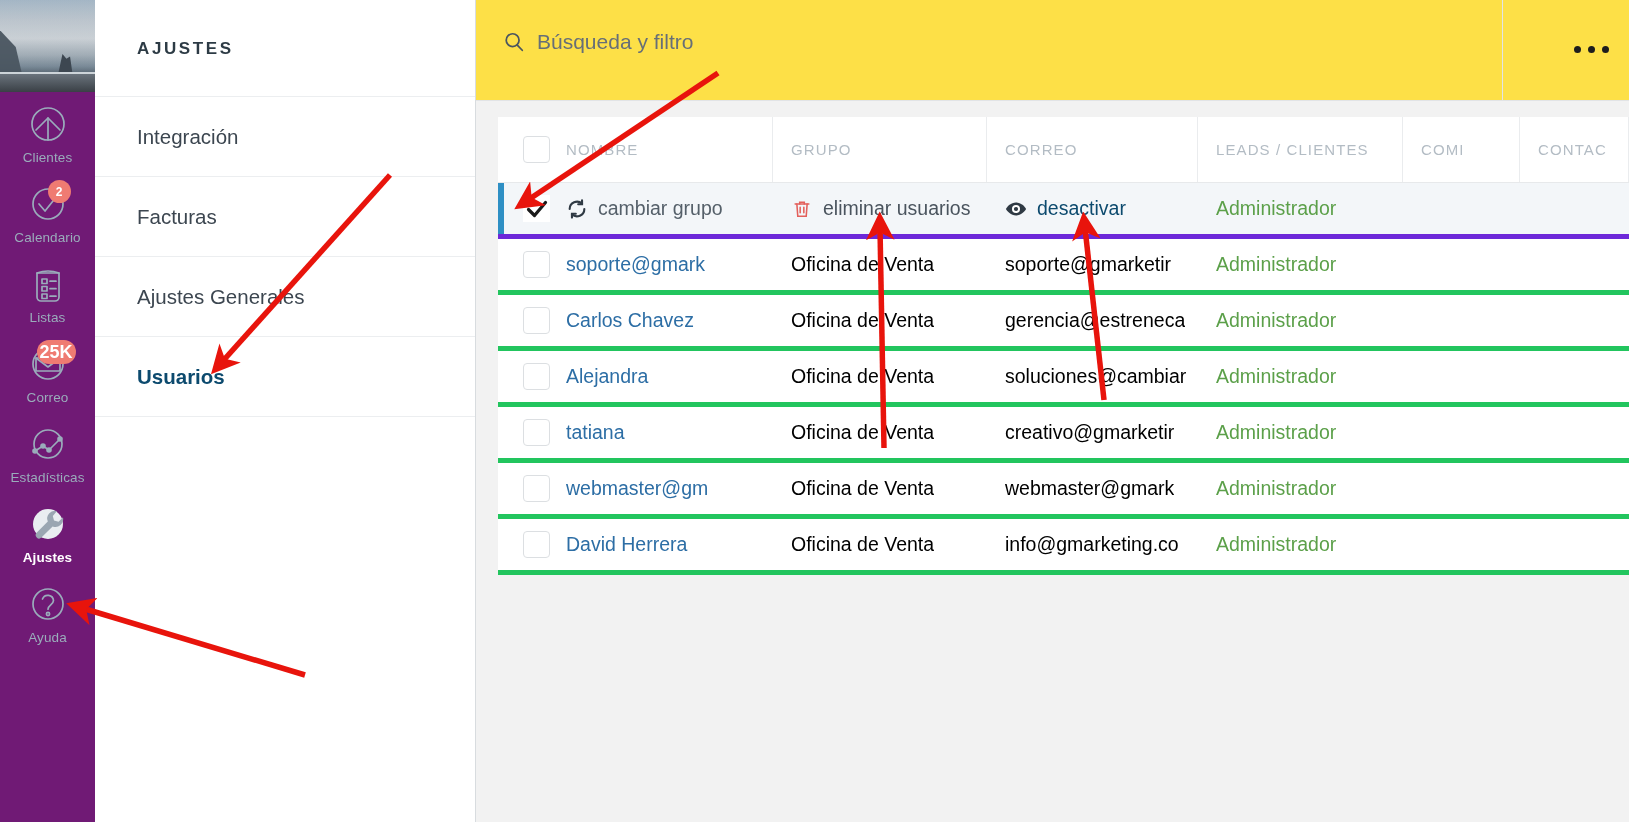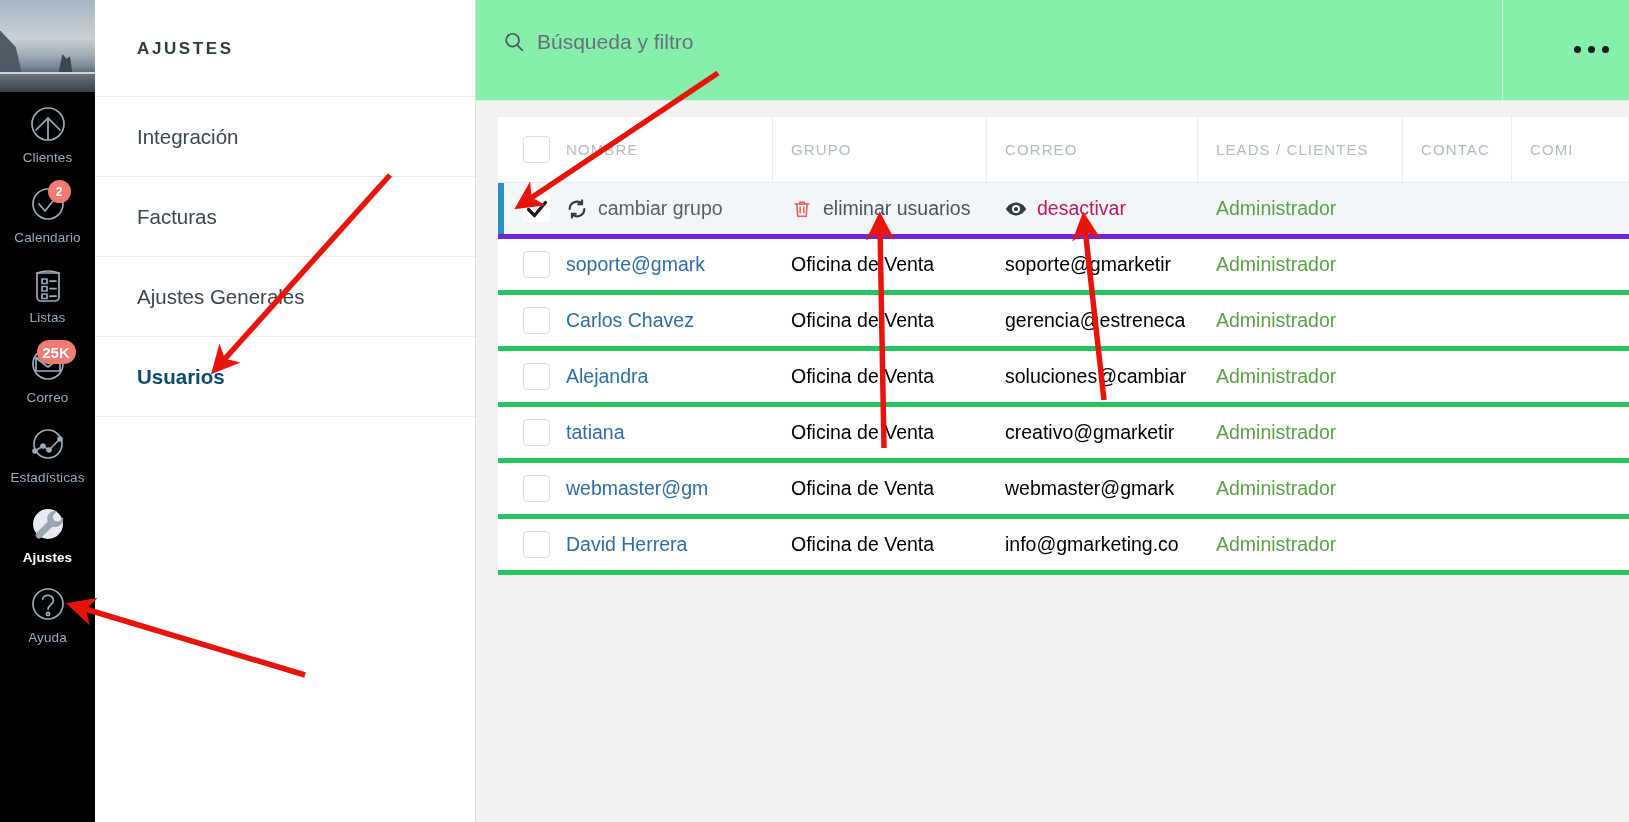--- a/index.html
+++ b/index.html
@@ -8,21 +8,21 @@
     overflow: hidden;
     font-family: "Liberation Sans", sans-serif;
     background: #ffffff;
   }
   #app { position: relative; width: 1629px; height: 822px; }
 
   
   .rail {
     position: absolute; left: 0; top: 0;
     width: 95px; height: 822px;
-    background: #000000;
+    background: #701a75;
     overflow: hidden;
   }
   .rail-photo {
     position: absolute; left: 0; top: 0; width: 95px; height: 92px;
     background:
       linear-gradient(to bottom, rgba(255,255,255,0.05), rgba(30,45,60,0.25) 92%),
       linear-gradient(to bottom, #9fb2c2 0%, #c3ccd4 22%, #dfe4e8 42%,
                       #b9c4cc 60%, #8fa0ad 72%, #5e6b76 82%, #3b434a 95%, #2c3238 100%);
     overflow: hidden;
   }
@@ -56,21 +56,21 @@
     width: 48px; height: 48px; margin: 0 auto 2px; position: relative;
   }
   .rail-ico svg { display:block; width:48px; height:48px; }
   .rail-label { font-size: 13.5px; line-height: 16px; letter-spacing:.1px; }
   .badge {
     position:absolute; border-radius: 999px;
     background:#ef7b72; color:#fff; font-weight:bold;
     display:flex; align-items:center; justify-content:center;
   }
   .badge.sm { right: 1px; top: 0px; width:23px; height:23px; font-size:12px; }
-  .badge.lg { right: -4px; top: 0px; width:39px; height:24px; font-size:15px; }
+  .badge.lg { right: -4px; top: 0px; width:39px; height:24px; font-size:18px; }
 
   
   .settings-panel {
     position: absolute; left: 95px; top: 0;
     width: 381px; height: 822px;
     background: #ffffff;
     border-right: 1px solid #d8dcdf;
   }
   .settings-title {
     height: 97px; line-height: 97px;
@@ -92,21 +92,21 @@
   .menu-item.selected { color: #0c4a6e; font-weight: bold; }
 
   
   .main {
     position: absolute; left: 476px; top: 0;
     width: 1153px; height: 822px;
     background: #f2f2f2;
   }
   .topbar {
     position: absolute; left:0; top:0; width: 1153px; height: 101px;
-    background: #86efac;
+    background: #fde047;
     border-bottom: 1px solid #e2e4e6;
   }
   .search-wrap {
     position:absolute; left: 27px; top: 30px;
     display:flex; align-items:center; gap: 12px;
     cursor:text;
   }
   .search-ico { width: 22px; height: 22px; color:#4a5560; }
   .search-ico svg { display:block; }
   .search-text { font-size: 21px; color: #676f77; }
@@ -172,21 +172,21 @@
     background:#fff; display:flex; align-items:center; justify-content:center;
     cursor:pointer;
   }
   .check-mark svg { display:block; }
   .act {
     display:flex; align-items:center; gap:10px;
     font-size:19.5px; cursor:pointer;
   }
   .act.grey { color:#55606a; }
   .act.red  { color:#4a545e; }
-  .act.eye  { color:#be185d; }
+  .act.eye  { color:#0c4a6e; }
   .act-ico { width:22px; height:22px; display:block; flex:none; }
 
   
   .arrows { position:absolute; left:0; top:0; width:1629px; height:822px; pointer-events:none; }
 </style>
 </head>
 <body>
 
 <div id="app">
 
@@ -316,25 +316,25 @@
           </div>
           <div class="th" style="width: 214px; flex: 0 0 auto;">
             <span class="th-inner">GRUPO</span>
           </div>
           <div class="th" style="width: 211px; flex: 0 0 auto;">
             <span class="th-inner">CORREO</span>
           </div>
           <div class="th" style="width: 205px; flex: 0 0 auto;">
             <span class="th-inner">LEADS / CLIENTES</span>
           </div>
+          <div class="th" style="width: 117px; flex: 0 0 auto;">
+            <span class="th-inner">COMI</span>
+          </div>
           <div class="th" style="width: 109px; flex: 0 0 auto;">
             <span class="th-inner">CONTAC</span>
-          </div>
-          <div class="th" style="width: 117px; flex: 0 0 auto;">
-            <span class="th-inner">COMI</span>
           </div>
         </div>
       <div class="rows" id="tbody">
           <div class="tr action-row">
             <div class="cell" style="width: 275px; flex: 0 0 auto;">
               <div class="check-mark">
                 <svg viewBox="0 0 24 24" width="24" height="24" fill="none" stroke="#1a1a1a" stroke-width="3.2" stroke-linecap="round" stroke-linejoin="round">
                   <path d="M3.5 12.5 L9.5 18.5 L20.5 5.5"></path>
                 </svg>
               </div>

